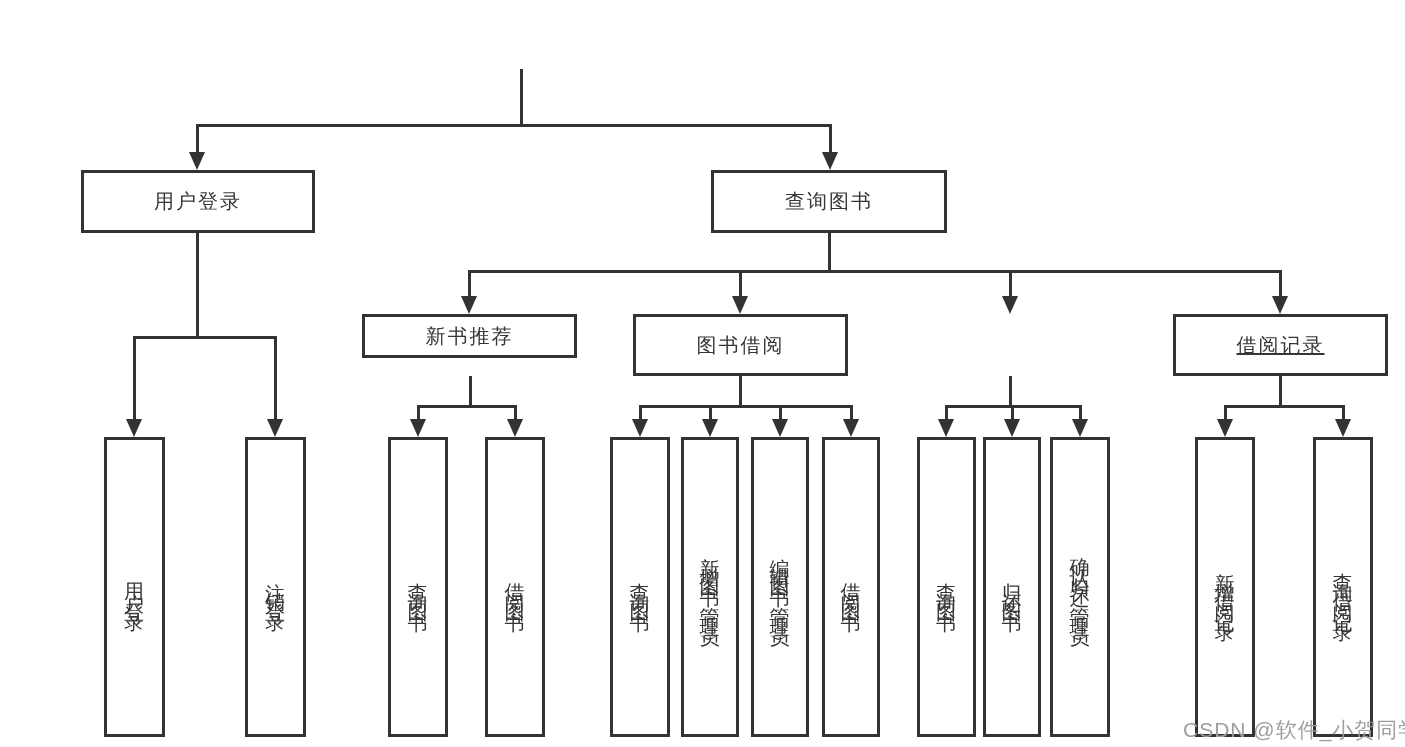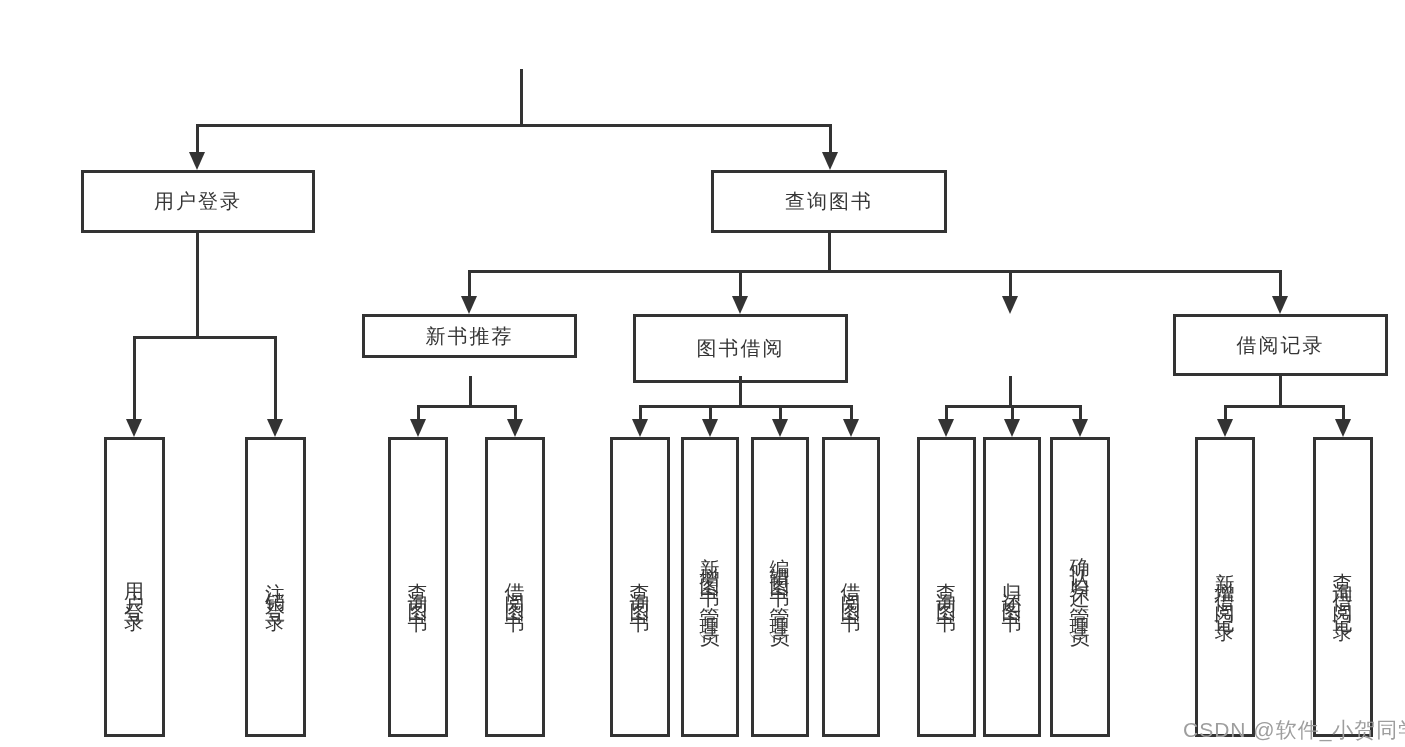--- a/index.html
+++ b/index.html
@@ -61,24 +61,24 @@
   <div class="vl" style="left:739px;top:270px;height:28px;"></div>
   <div class="arr" style="left:732px;top:296px;"></div>
   <div class="vl" style="left:1009px;top:270px;height:28px;"></div>
   <div class="arr" style="left:1002px;top:296px;"></div>
   <div class="vl" style="left:1279px;top:270px;height:28px;"></div>
   <div class="arr" style="left:1272px;top:296px;"></div>
 
   <div class="box" style="left:362px;top:314px;width:215px;height:44px;">
     <span class="lbl">新书推荐</span>
   </div>
-  <div class="box" style="left:633px;top:314px;width:215px;height:69px;">
+  <div class="box" style="left:633px;top:314px;width:215px;height:62px;">
     <span class="lbl">图书借阅</span>
   </div>
-  <div class="box" style="left:1173px;top:314px;width:215px;height:62px;">
+  <div class="box" style="left:1173px;top:314px;width:215px;height:62px;text-decoration:underline;">
     <span class="lbl">借阅记录</span>
   </div>
 
   <div class="vl" style="left:469px;top:376px;height:29px;"></div>
   <div class="hl" style="left:417px;top:405px;width:100px;"></div>
   <div class="vl" style="left:417px;top:405px;height:18px;"></div>
   <div class="arr" style="left:410px;top:419px;"></div>
   <div class="vl" style="left:514px;top:405px;height:18px;"></div>
   <div class="arr" style="left:507px;top:419px;"></div>
 

